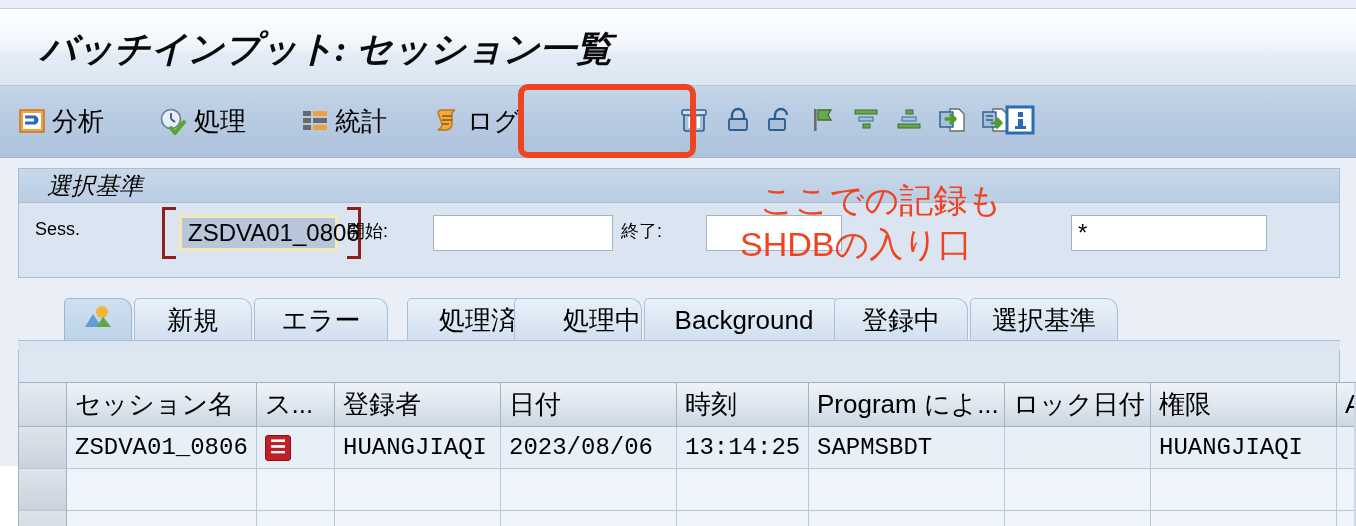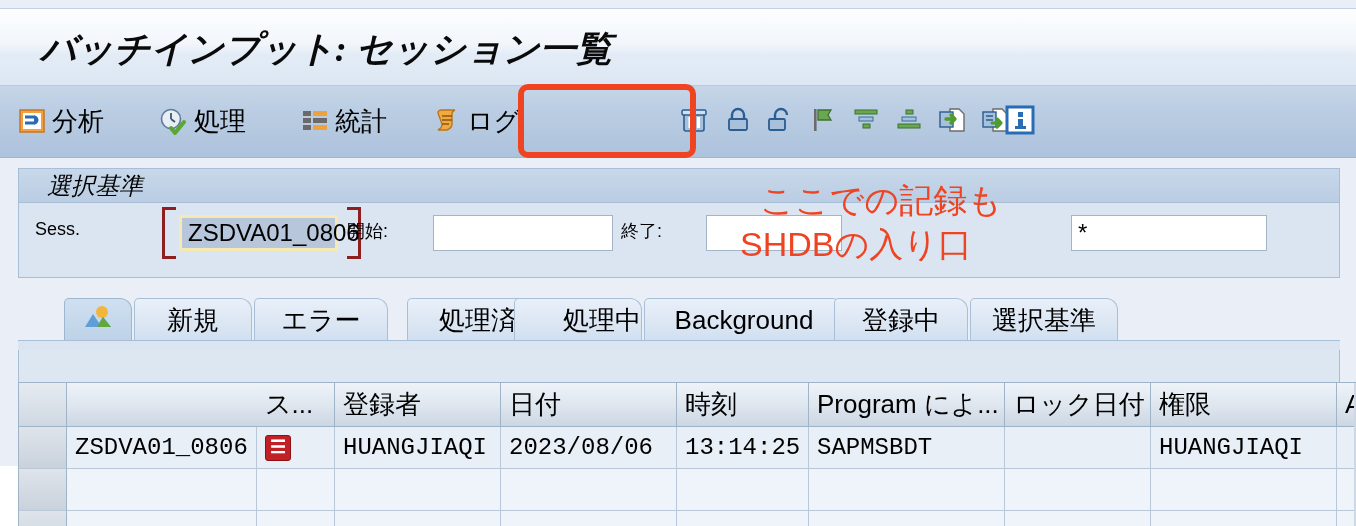--- a/index.html
+++ b/index.html
@@ -412,20 +412,21 @@
     </div>
   </div>
   <div class="tabs-underline"></div>
 
   <div class="tablewrap"></div>
 
   <div class="grid">
 
     <div class="hdr-row">
       <div class="hcell selector" style="left:0px;    width:48px;"></div>
+      <div class="hcell" style="left:48px;   width:190px;">セッション名</div>
       <div class="hcell" style="left:238px;  width:78px;">ス...</div>
       <div class="hcell" style="left:316px;  width:166px;">登録者</div>
       <div class="hcell" style="left:482px;  width:176px;">日付</div>
       <div class="hcell" style="left:658px;  width:132px;">時刻</div>
       <div class="hcell" style="left:790px;  width:196px;">Program によ...</div>
       <div class="hcell" style="left:986px;  width:146px;">ロック日付</div>
       <div class="hcell" style="left:1132px; width:186px;">権限</div>
       <div class="hcell" style="left:1318px; width:20px;">A</div>
     </div>
 

